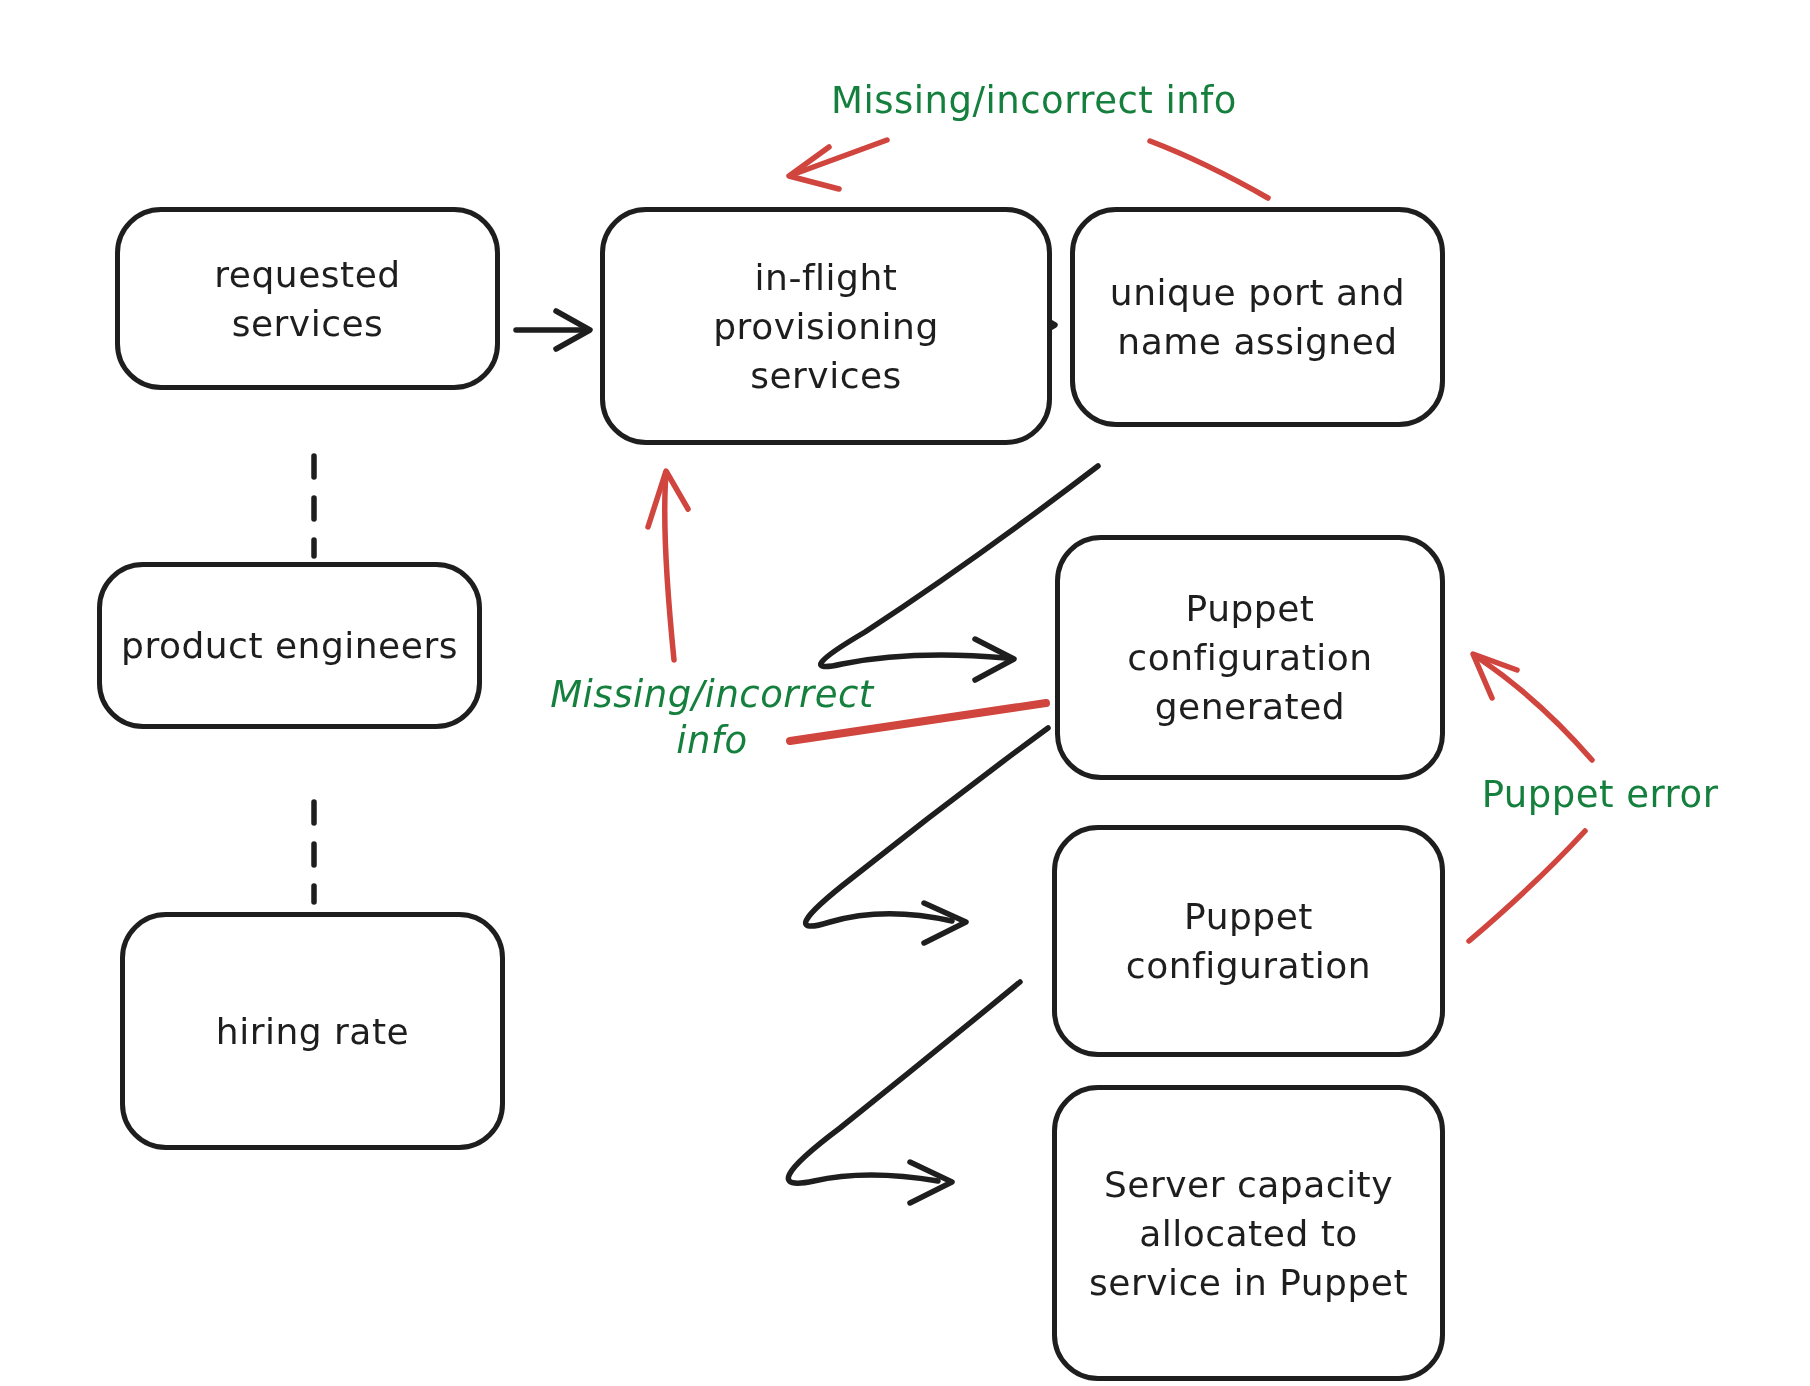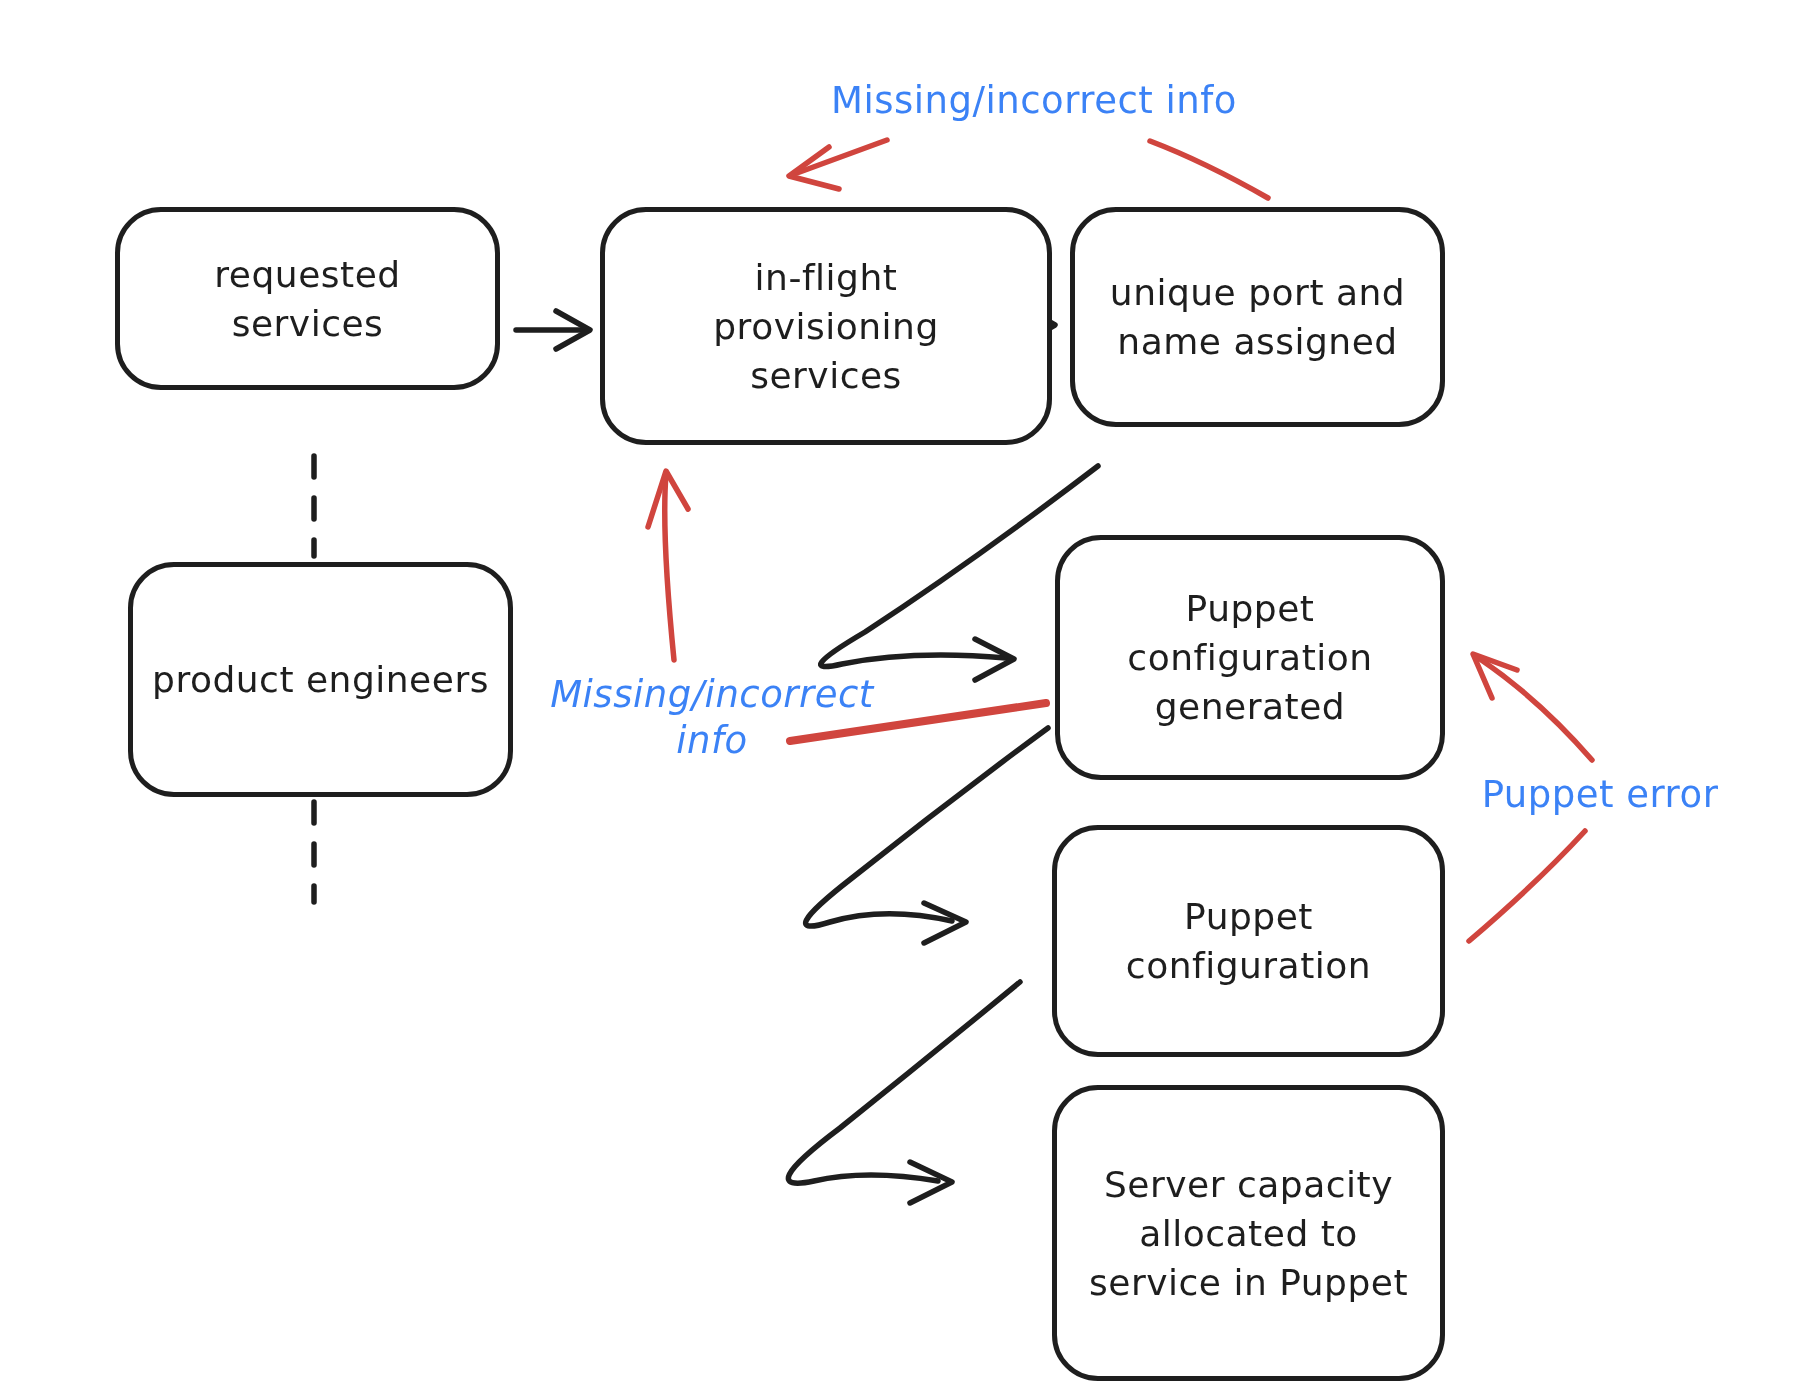--- a/index.html
+++ b/index.html
@@ -21,21 +21,21 @@
     text-align:center;
     color:#1e1e1e;
     font-size:36px;line-height:49px;
     letter-spacing:.5px;
     box-sizing:border-box;
     padding:6px 8px;
   }
   .node .nl{display:block;white-space:nowrap;}
   .red-label{
     position:absolute;
-    color:#3b82f6;
+    color:#15803d;
     font-size:37px;line-height:46px;
     letter-spacing:.5px;
     text-align:center;
     white-space:nowrap;
     transform:translateX(-50%);
   }
   .red-label .nl{display:block;font-style:italic;}
 </style>
 </head>
 <body>
@@ -108,24 +108,27 @@
     <span class="nl">in-flight</span>
     <span class="nl">provisioning</span>
     <span class="nl">services</span>
   </div>
 
   <div class="node" style="left:1070px;top:207px;width:375px;height:220px">
     <span class="nl">unique port and</span>
     <span class="nl">name assigned</span>
   </div>
 
-  <div class="node" style="left:128px;top:562px;width:385px;height:235px">
+  <div class="node" style="left:97px;top:562px;width:385px;height:167px">
     <span class="nl">product engineers</span>
   </div>
 
+  <div class="node" style="left:120px;top:912px;width:385px;height:238px">
+    <span class="nl">hiring rate</span>
+  </div>
 
   <div class="node" style="left:1055px;top:535px;width:390px;height:245px">
     <span class="nl">Puppet</span>
     <span class="nl">configuration</span>
     <span class="nl">generated</span>
   </div>
 
   <div class="node" style="left:1052px;top:825px;width:393px;height:232px">
     <span class="nl">Puppet</span>
     <span class="nl">configuration</span>

